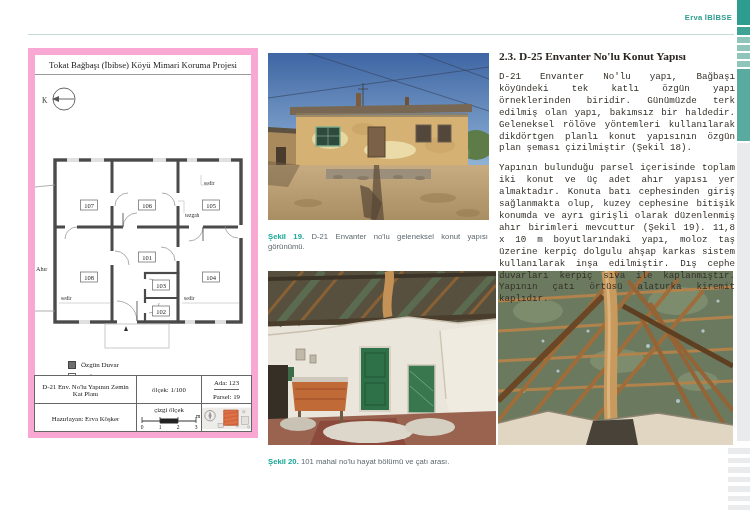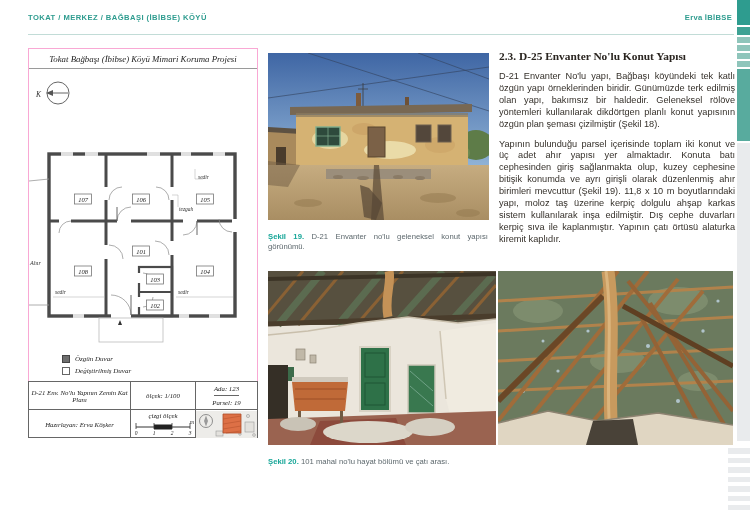--- a/index.html
+++ b/index.html
@@ -9,21 +9,21 @@
   .breadcrumb{position:absolute;left:28px;top:13px;font-size:7.6px;letter-spacing:.45px;
               color:#2E9C8F;font-weight:bold;}
   .author{position:absolute;right:18px;top:13px;font-size:7.6px;letter-spacing:.3px;
           color:#2E9C8F;font-weight:bold;}
   .head-rule{position:absolute;left:28px;right:16px;top:34px;height:1px;background:#C2DCD7;}
   
   .edge-seg{position:absolute;right:0;width:13px;}
   .edge-tab{position:absolute;right:0;width:22px;height:5.5px;background:#E9EBED;}
   
   .plan-box{position:absolute;left:28px;top:48px;width:230px;height:390px;
-            border:1px solid #f9a8d4;box-sizing:border-box;background:#fff;font-style:italic;}
+            border:7px solid #f9a8d4;box-sizing:border-box;background:#fff;}
   .plan-title{font-family:"Liberation Serif",serif;font-size:8.8px;color:#222;
               text-align:center;padding:5px 2px 4px;border-bottom:1px solid #9a9a9a;}
   .plan-svg{position:absolute;left:0;top:20px;}
   .legend{position:absolute;left:9px;top:306px;font-family:"Liberation Serif",serif;
           font-size:7px;color:#222;}
   .legend-row{display:flex;align-items:center;margin-bottom:4px;padding-left:24px;}
   .sw{width:8px;height:8px;margin-right:5px;box-sizing:border-box;}
   .sw-orig{background:#6E6E6E;border:1px solid #444;}
   .sw-mod{background:#fff;border:1px solid #666;}
   .tblock{position:absolute;left:-1px;right:-1px;bottom:-1px;height:57px;
@@ -42,29 +42,28 @@
   
   .figcap{position:absolute;font-size:7.7px;line-height:10.5px;color:#5D686D;
           text-align:justify;}
   .figcap b{color:#17A698;}
   
   .photo{position:absolute;display:block;}
   
   .article{position:absolute;left:499px;top:50px;width:236px;color:#35302A;}
   .article h2{font-family:"Liberation Serif",serif;font-size:11.4px;margin:0 0 9px 0;
               color:#2A2520;}
-  .article p{font-family:Liberation Sans, sans-serif;font-size:9.2px;line-height:11.9px;
+  .article p{font-family:Liberation Mono, monospace;font-size:9.2px;line-height:11.9px;
              text-align:justify;margin:8px 0 7px 0;}
 </style>
 </head>
 <body>
 
 <div class="page">
 
-  <div class="breadcrumb">TOKAT / MERKEZ / BAĞBAŞI (İBİBSE) KÖYÜ</div>
   <div class="author">Erva İBİBSE</div>
   <div class="head-rule"></div>
 
   <div class="plan-box">
     <div class="plan-title">Tokat Bağbaşı (İbibse) Köyü Mimari Koruma Projesi</div>
 
     <svg class="plan-svg" width="228" height="284" viewBox="0 0 228 284">
 
       <g>
         <text x="7" y="28" font-family="Liberation Serif,serif" font-size="7.5" fill="#333">K</text>

